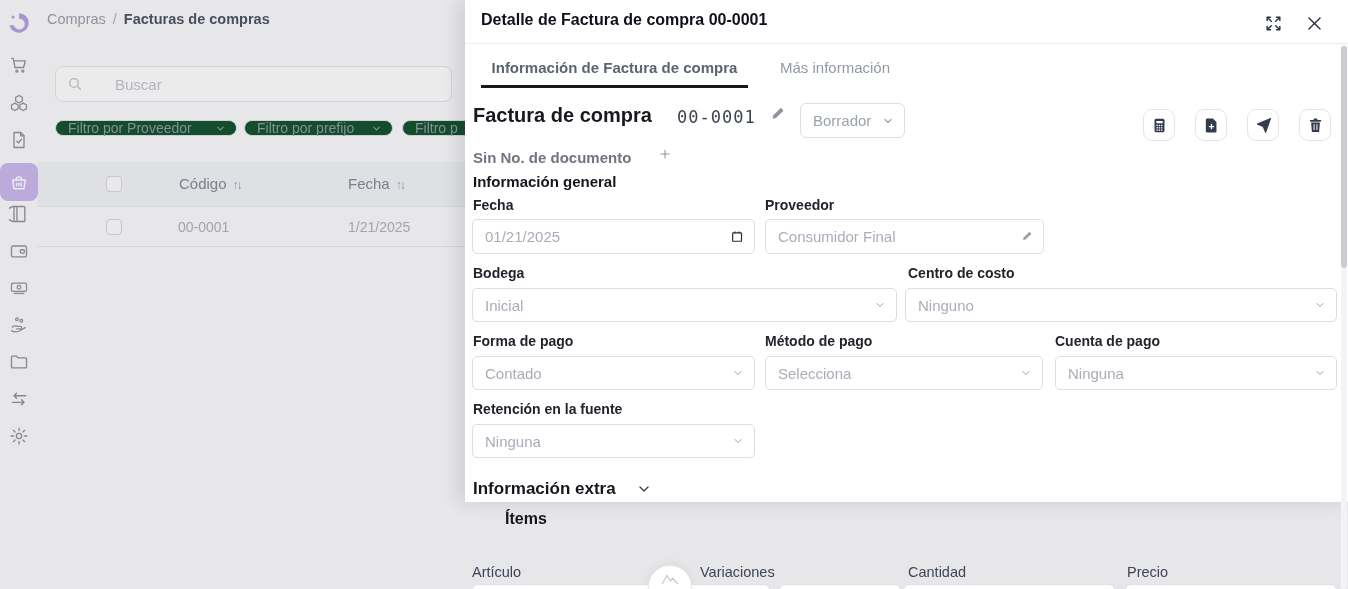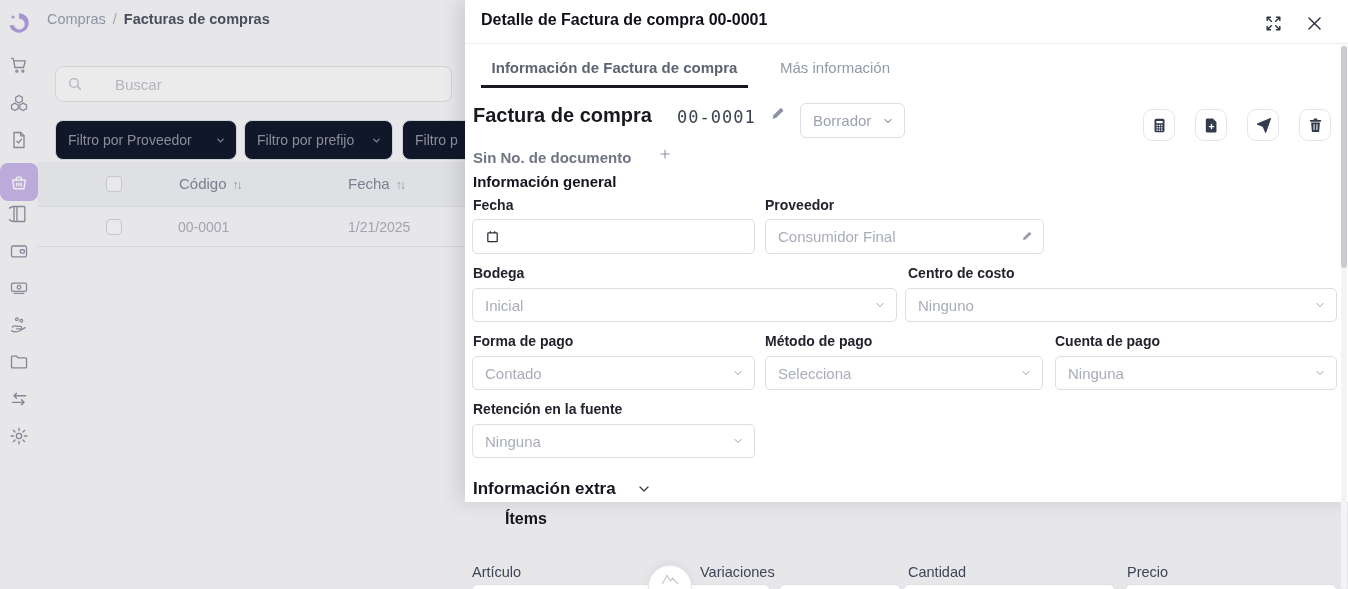--- a/index.html
+++ b/index.html
@@ -18,22 +18,22 @@
   #breadcrumb .sep { margin:0 7px; color:#b0b4bd; }
   #breadcrumb .current { color:#4e5462; font-weight:700; }
 
   #search-box { position:absolute; left:55px; top:66px; width:397px; height:36px;
     border:1px solid #e4e5ea; border-radius:8px; background:#ffffff; display:flex; align-items:center; }
   #search-box svg { margin:0 8px 0 11px; }
   #search-input { border:none; outline:none; background:transparent; font-size:15px; color:#5a5f6b;
     font-family:"Liberation Sans", sans-serif; width:330px;margin-left:24px; }
   #search-input::placeholder { color:#c2c5cc; }
 
-  .filter-chip { position:absolute; top:120px; height:40px; border:1px solid #e0e2e8; border-radius:8px;
-    background:#0f172a; display:flex; align-items:center; justify-content:space-between;
+  .filter-chip { position:absolute; top:120px; height:16px; border:1px solid #e0e2e8; border-radius:8px;
+    background:#14532d; display:flex; align-items:center; justify-content:space-between;
     padding:0 10px 0 12px; font-size:14px; color:#959aa6; }
 
   #tbl-head { position:absolute; left:38px; right:0; top:162px; height:44px; background:#f2f3f6; }
   #tbl-row { position:absolute; left:38px; right:0; top:206px; height:41px;
     border-top:1px solid #e7e8ec; border-bottom:1px solid #e7e8ec; }
   .cbx { position:absolute; left:68px; width:16px; height:16px; border:1px solid #d5d7de;
     border-radius:4px; background:#fdfdfe; }
   .th { position:absolute; font-size:15px; color:#868c99; }
   .sort { font-size:12px; color:#9aa0ab; letter-spacing:-2px; margin-left:6px; }
   .td { position:absolute; font-size:14px; color:#aeb2bc; }
@@ -307,20 +307,21 @@
   <div id="no-doc-plus">
     <svg width="14" height="14" viewBox="0 0 24 24" fill="none" stroke="currentColor" stroke-width="1.8" stroke-linecap="round">
         <path d="M12 5v14M5 12h14"></path>
       </svg>
   </div>
 
   <div class="section-title" id="sec-general">Información general</div>
 
   <div class="fld-label" style="left:8px;top:197px">Fecha</div>
   <div class="fld-input" style="left:7px;top:219px;width:283px">
+    <input value="01/21/2025" style="">
     <svg width="15" height="15" viewBox="0 0 24 24" fill="none" stroke="#272c38" stroke-width="2" stroke-linejoin="round">
         <rect x="4.5" y="6" width="15" height="14" rx="1"></rect>
         <path d="M8.5 3.5v3M15.5 3.5v3"></path>
       </svg>
   </div>
   <div class="fld-label" style="left:300px;top:197px">Proveedor</div>
   <div class="fld-input" style="left:300px;top:219px;width:279px">
     <input value="Consumidor Final" style="">
     <svg width="13" height="13" viewBox="0 0 24 24" fill="#9aa0ab">
         <path d="M15.3 3.7a1.5 1.5 0 0 1 2.1 0l1.9 1.9a1.5 1.5 0 0 1 0 2.1L9 18l-5 1 1-5z"></path>

